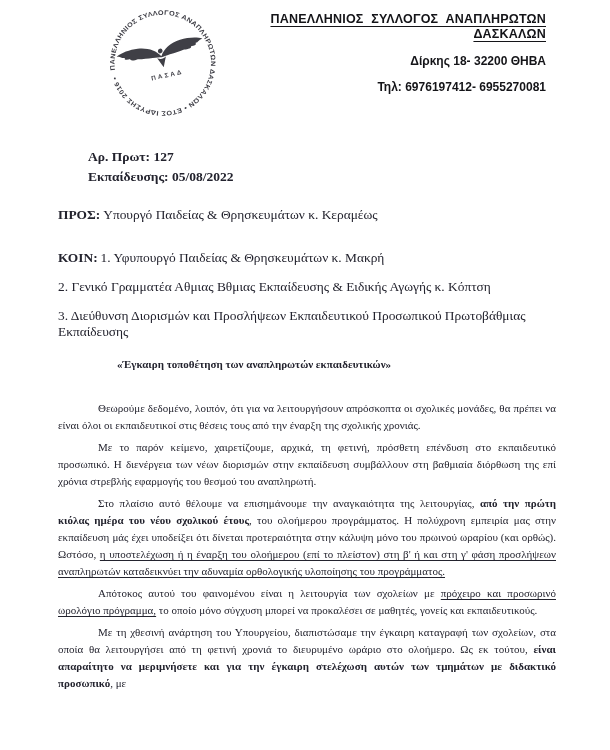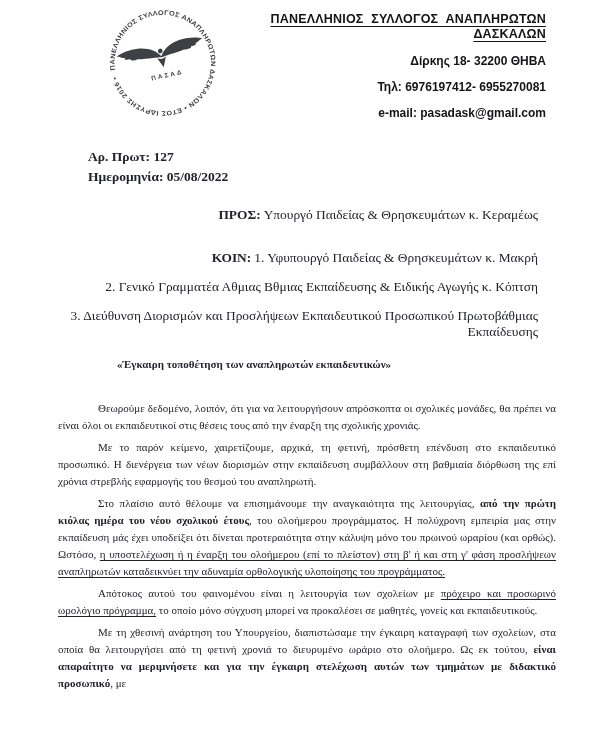--- a/index.html
+++ b/index.html
@@ -49,21 +49,21 @@
 
   
   .meta {
     position:absolute; left:88px; top:147px;
     font-weight:bold; font-size:13.5px; line-height:20px;
   }
 
   
   .recipients {
     position:absolute; left:58px; top:207px; width:480px;
-    text-align:right; font-size:13.4px; line-height:16px;
+    font-size:13.4px; line-height:16px;
   }
   .recipients .to { margin:0 0 27px 0; }
   .recipients .cc-item { margin:13px 0 9px 0; }
   .lbl { font-weight:bold; margin-right:3px; }
 
   
   .letter {
     position:absolute; left:58px; top:356px; width:498px;
     font-size:11px; line-height:17px; text-align:justify;
   }
@@ -102,30 +102,29 @@
         <path class="bird" d="M60.5,58 L65,68.5 L69.5,58 C66.5,60.2 63.5,60.2 60.5,58 Z"></path>
       </g>
       <text class="pasad" x="67" y="79" text-anchor="middle">ΠΑΣΑΔ</text>
     </svg>
   </div>
 
   <div class="head">
     <div class="org">ΠΑΝΕΛΛΗΝΙΟΣ ΣΥΛΛΟΓΟΣ ΑΝΑΠΛΗΡΩΤΩΝ ΔΑΣΚΑΛΩΝ</div>
     <div class="line">Δίρκης 18- 32200 ΘΗΒΑ</div>
     <div class="line">Τηλ: 6976197412- 6955270081</div>
-    <div class="line">e-mail: pasadask@gmail.com</div>
   </div>
 
   <div class="meta">
     <div>
       <span>Αρ. Πρωτ:</span>
       <span>127</span>
     </div>
     <div>
-      <span>Ημερομηνία:</span>
+      <span>Εκπαίδευσης:</span>
       <span>05/08/2022</span>
     </div>
   </div>
 
   <div class="recipients">
     <div class="to">
       <span class="lbl">ΠΡΟΣ:</span><span>Υπουργό Παιδείας &amp; Θρησκευμάτων κ. Κεραμέως</span>
     </div>
     <div class="cc-item">
       <span class="lbl">ΚΟΙΝ:</span><span>1. Υφυπουργό Παιδείας &amp; Θρησκευμάτων κ. Μακρή</span>

